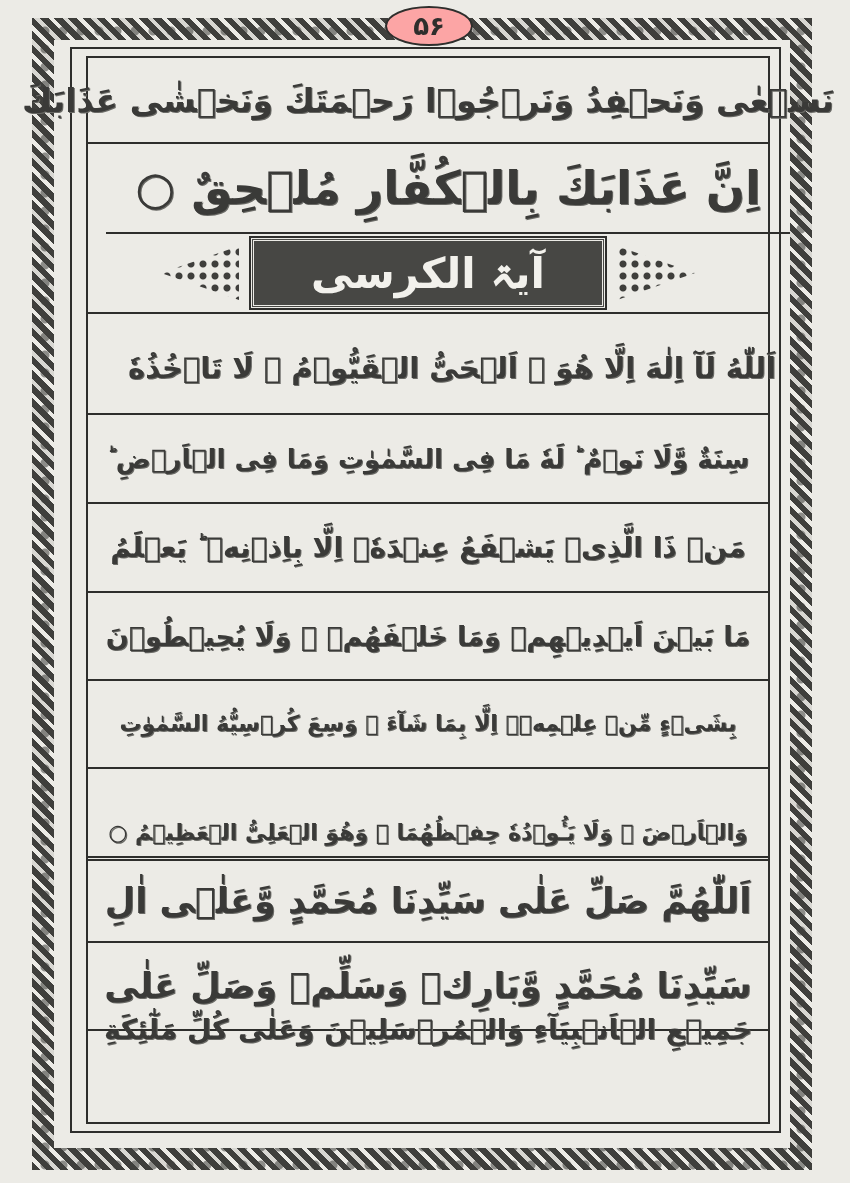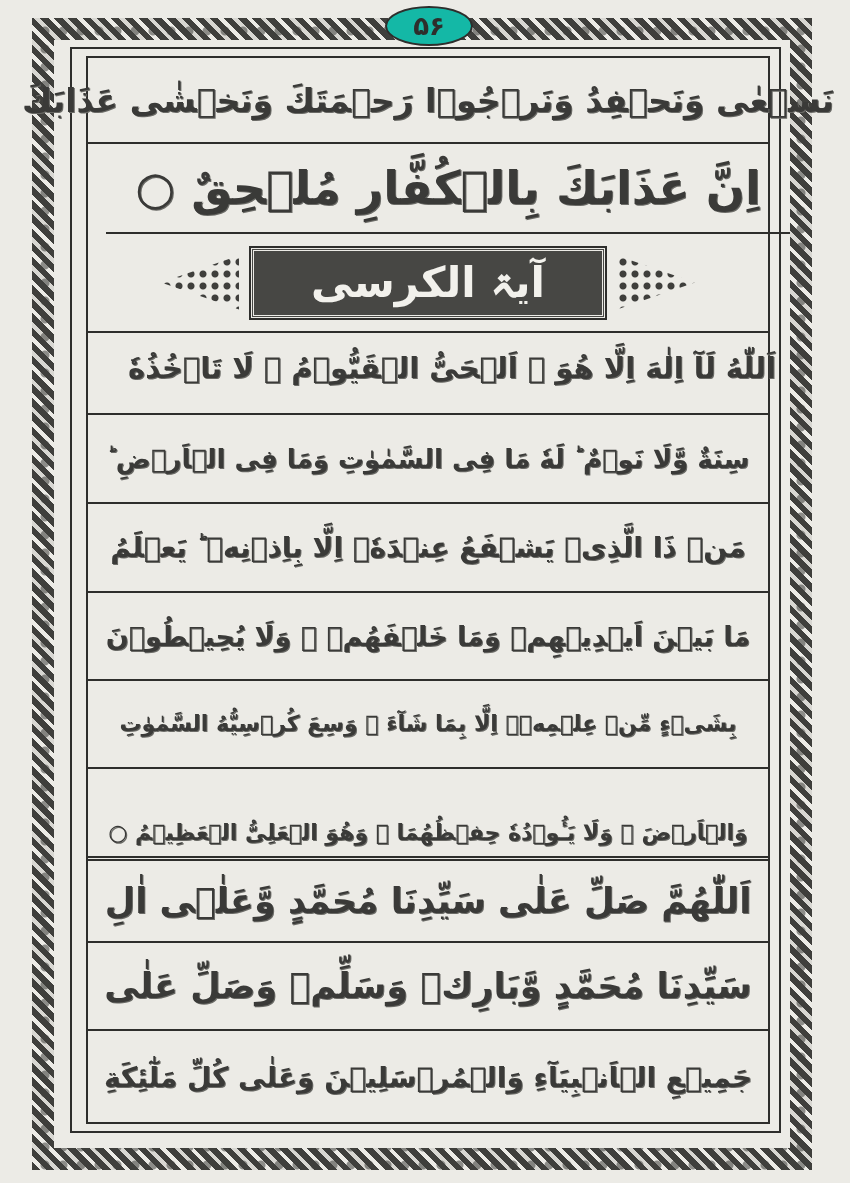--- a/index.html
+++ b/index.html
@@ -67,21 +67,21 @@
   .deco::before {
     content:""; position:absolute; inset:4px;
     background:
       radial-gradient(circle, #3f3f3c 0 3px, transparent 4px) 0 0/12px 12px;
     clip-path: polygon(0 50%, 100% 0, 100% 100%);
   }
   .deco.right::before { clip-path: polygon(0 0, 100% 50%, 0 100%); }
   .page-num {
     position:absolute; left:385px; top:6px; width:84px; height:36px;
     border:2px solid #2e2e2c; border-radius:50%;
-    background:#14b8a6; display:flex; align-items:center; justify-content:center;
+    background:#fca5a5; display:flex; align-items:center; justify-content:center;
     font-size:26px; font-weight:bold; color:#2e2e2c; z-index:5;
   }
 </style>
 </head>
 <body>
 
 <div class="page">
   <div class="orn"></div>
   <div class="orn-pattern"></div>
 
@@ -90,21 +90,21 @@
   <div class="frame-outer"></div>
   <div class="frame-inner"></div>
 
   <div class="row" style="top:58px;height:86px;">
     <span class="txt" style="font-size: 33px;">نَسۡعٰی وَنَحۡفِدُ وَنَرۡجُوۡا رَحۡمَتَكَ وَنَخۡشٰی عَذَابَكَ</span>
   </div>
   <div class="row" style="top:144px;height:90px;margin-left:20px;">
     <span class="txt">اِنَّ عَذَابَكَ بِالۡكُفَّارِ مُلۡحِقٌ ○</span>
   </div>
 
-  <div class="row heading-row" style="top:234px;height:99px;gap:8px;">
+  <div class="row heading-row" style="top:234px;height:80px;gap:8px;">
     <div class="deco"></div>
     <div class="title-box">
       <span>آیۃ الکرسی</span>
     </div>
     <div class="deco right"></div>
   </div>
 
   <div class="row" style="top:323px;height:92px;padding-left:48px;">
     <span class="txt" style="font-size: 29px;">اَللّٰهُ لَآ اِلٰهَ اِلَّا هُوَ ۚ اَلۡحَیُّ الۡقَیُّوۡمُ ۚ لَا تَاۡخُذُهٗ</span>
   </div>
@@ -123,16 +123,16 @@
   <div class="row double" style="top:769px;height:92px;">
     <span class="txt" style="font-size: 22px; margin-top: 41px;">وَالۡاَرۡضَ ۚ وَلَا یَـُٔوۡدُهٗ حِفۡظُهُمَا ۚ وَهُوَ الۡعَلِیُّ الۡعَظِیۡمُ ○</span>
   </div>
 
   <div class="row" style="top:861px;height:82px;">
     <span class="txt" style="font-size: 35px;">اَللّٰهُمَّ صَلِّ عَلٰی سَیِّدِنَا مُحَمَّدٍ وَّعَلٰۤی اٰلِ</span>
   </div>
   <div class="row" style="top:943px;height:88px;">
     <span class="txt" style="font-size: 35px;">سَیِّدِنَا مُحَمَّدٍ وَّبَارِكۡ وَسَلِّمۡ وَصَلِّ عَلٰی</span>
   </div>
-  <div class="row" style="top:1031px;height:93px;border-bottom:none;">
+  <div class="row" style="top:983px;height:93px;border-bottom:none;">
     <span class="txt" style="font-size: 28px;">جَمِیۡعِ الۡاَنۡبِیَآءِ وَالۡمُرۡسَلِیۡنَ وَعَلٰی كُلِّ مَلٰٓئِكَةِ</span>
   </div>
 </div>
 
 </body></html>

